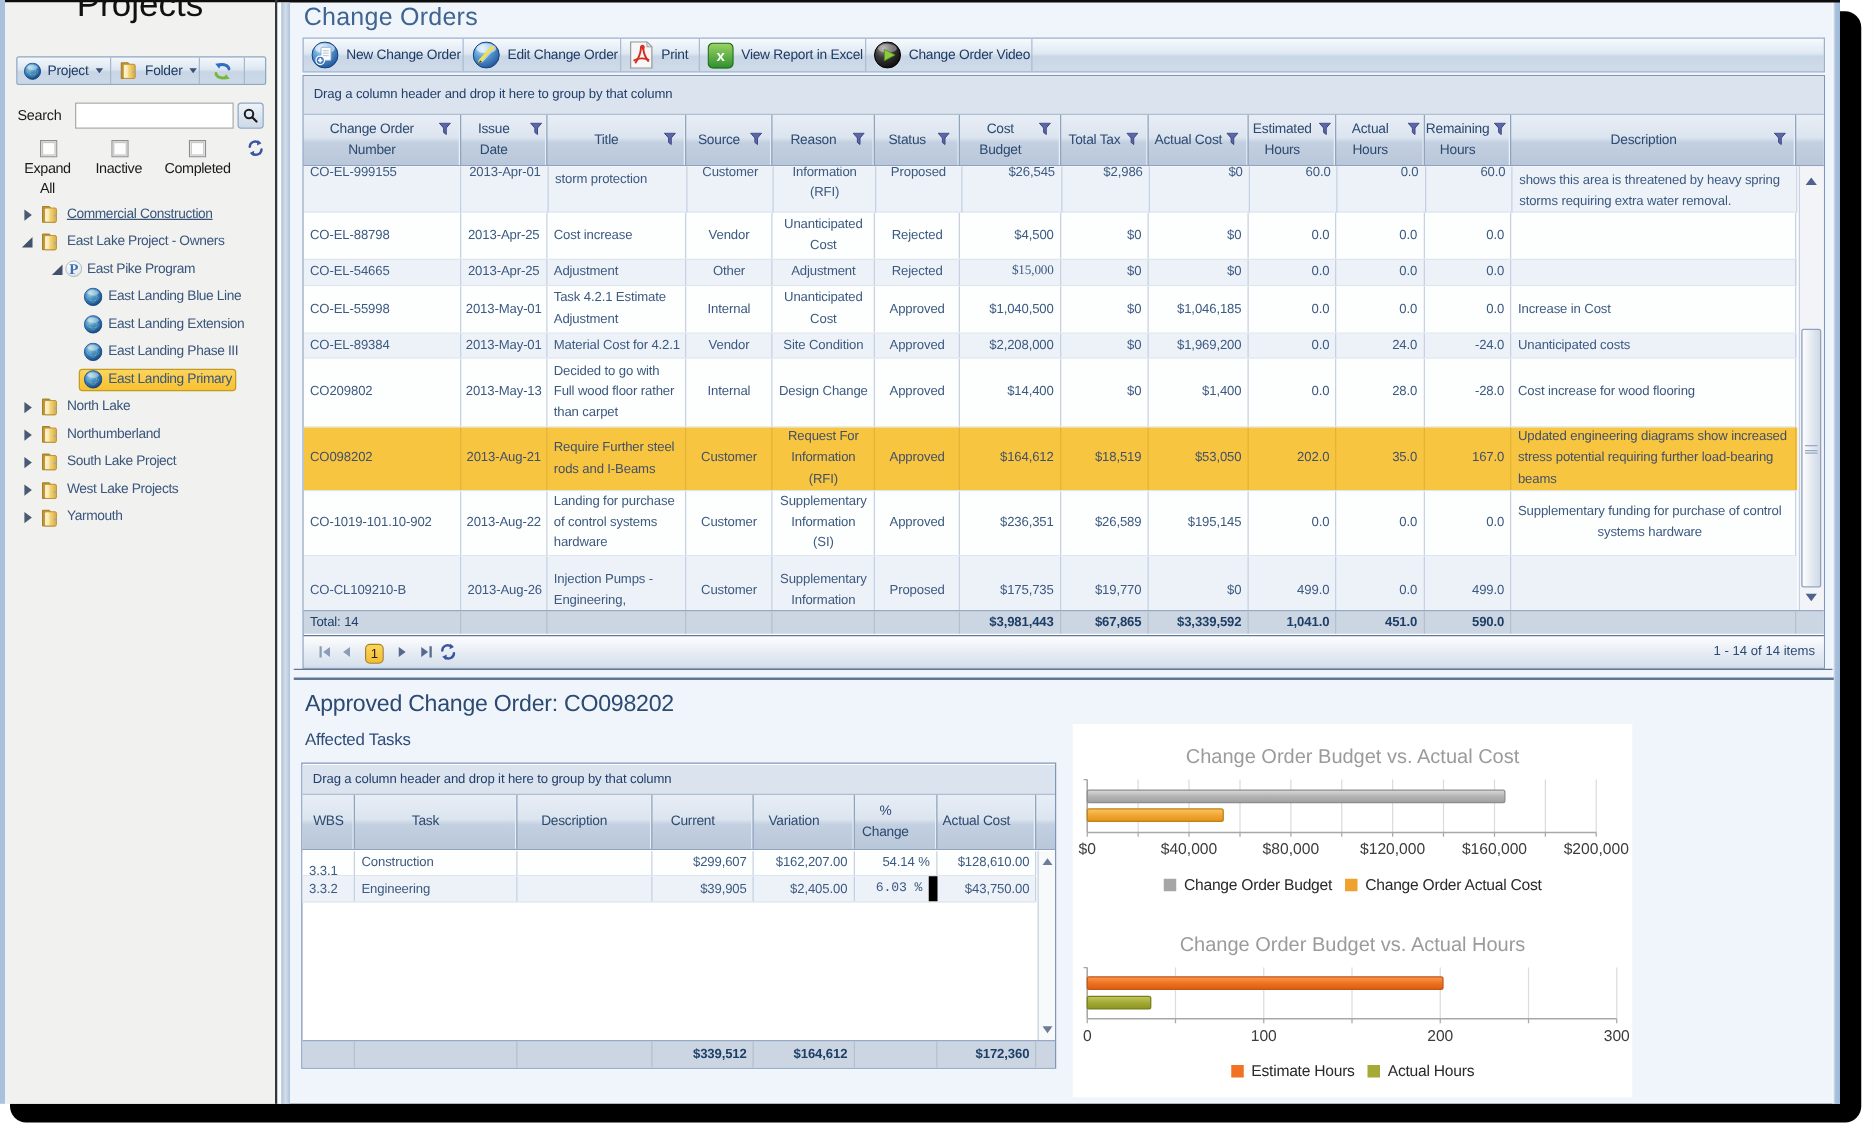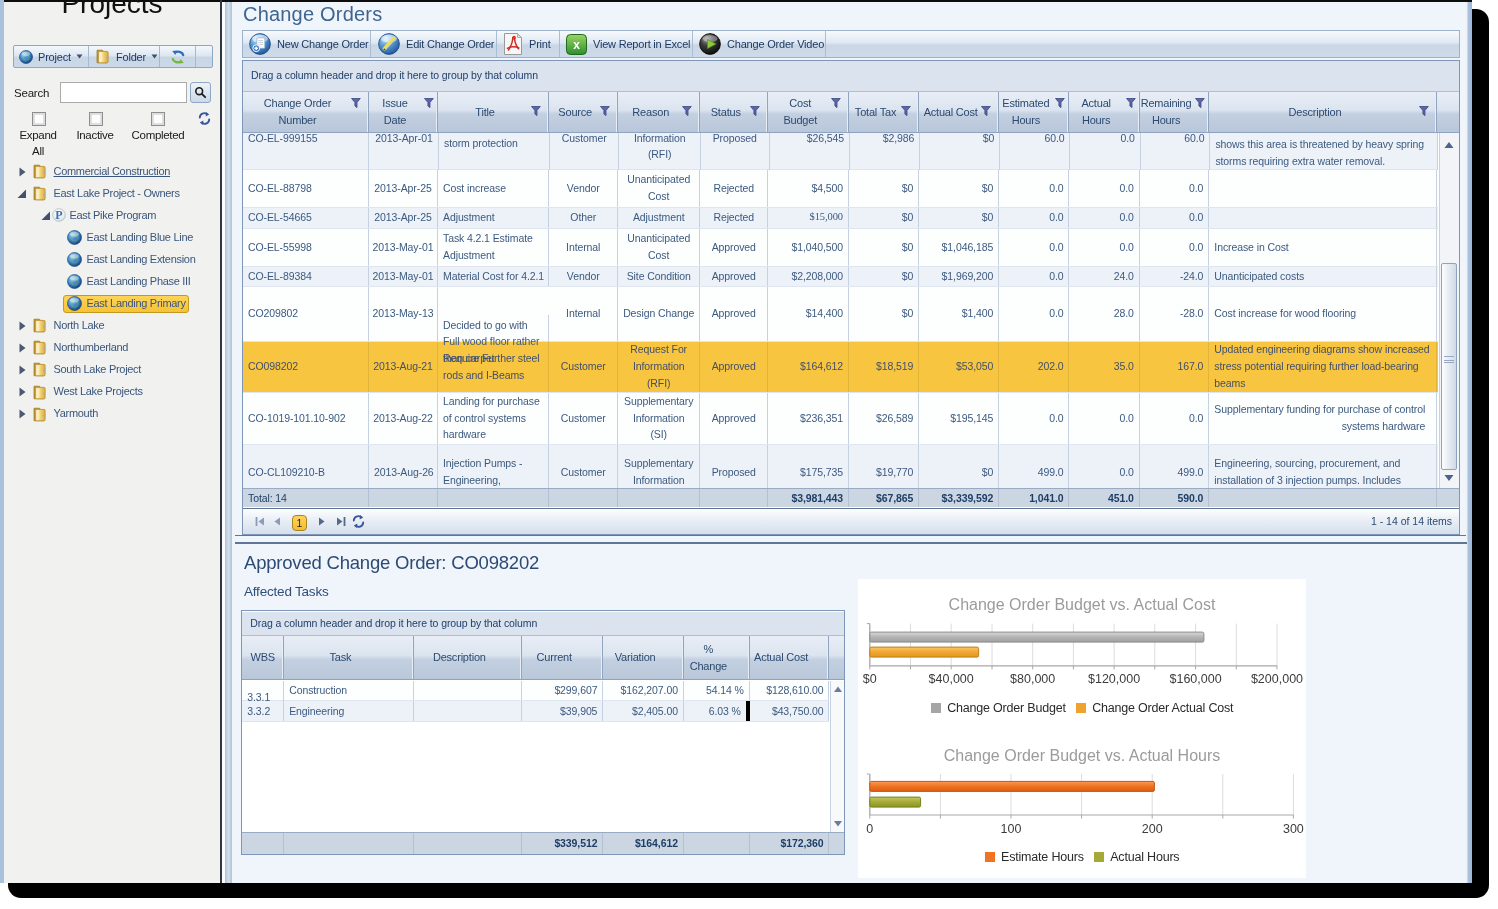--- a/index.html
+++ b/index.html
@@ -858,21 +858,21 @@
         <div style="width:126px;height:100%;border-right:1px solid #c6d2e1;display:flex;align-items:center;justify-content:flex-start;padding:0 5px;line-height:16.8px;overflow:hidden;">
           <div style="text-align:left;white-space:nowrap;">
             <div>CO209802</div>
           </div>
         </div>
         <div style="width:69px;height:100%;border-right:1px solid #c6d2e1;display:flex;align-items:center;justify-content:center;padding:0 5px;line-height:16.8px;overflow:hidden;">
           <div style="text-align:center;white-space:nowrap;">
             <div>2013-May-13</div>
           </div>
         </div>
-        <div style="width:111px;height:100%;border-right:1px solid #c6d2e1;display:flex;align-items:center;justify-content:flex-start;padding:0 5px;line-height:16.8px;overflow:hidden;margin-top:28px;">
+        <div style="width:111px;height:100%;border-right:1px solid #c6d2e1;display:flex;align-items:center;justify-content:flex-start;padding:0 5px;line-height:16.8px;overflow:hidden;">
           <div style="text-align:left;white-space:nowrap;">
             <div>Decided to go with</div>
             <div>Full wood floor rather</div>
             <div>than carpet</div>
           </div>
         </div>
         <div style="width:69.39999999999998px;height:100%;border-right:1px solid #c6d2e1;display:flex;align-items:center;justify-content:center;padding:0 5px;line-height:16.8px;overflow:hidden;">
           <div style="text-align:center;white-space:nowrap;">
             <div>Internal</div>
           </div>
@@ -1054,21 +1054,21 @@
           <div style="text-align:right;white-space:nowrap;">
             <div>0.0</div>
           </div>
         </div>
         <div style="width:69.60000000000014px;height:100%;border-right:1px solid #c6d2e1;display:flex;align-items:center;justify-content:flex-end;padding:0 5px;line-height:16.8px;overflow:hidden;">
           <div style="text-align:right;white-space:nowrap;">
             <div>0.0</div>
           </div>
         </div>
         <div style="width:228.0999999999999px;height:100%;border-right:1px solid #c6d2e1;display:flex;align-items:center;justify-content:flex-start;padding:0 5px;line-height:16.8px;overflow:hidden;">
-          <div style="text-align:right;white-space:nowrap;">
+          <div style="text-align:center;white-space:nowrap;">
             <div>Supplementary funding for purchase of control</div>
             <div>systems hardware</div>
           </div>
         </div>
       </div>
 <div style="width:100%;height:56.0px;background:#edf1f8;border-bottom:1px solid #dfe5ee;display:flex;font-size:10.5px;letter-spacing:-0.1px;color:#3c5a80;">
         <div style="width:126px;height:100%;border-right:1px solid #c6d2e1;display:flex;align-items:center;justify-content:flex-start;padding:0 5px;line-height:16.8px;overflow:hidden;">
           <div style="text-align:left;white-space:nowrap;">
             <div>CO-CL109210-B</div>
           </div>
@@ -1121,26 +1121,20 @@
           </div>
         </div>
         <div style="width:70.29999999999995px;height:100%;border-right:1px solid #c6d2e1;display:flex;align-items:center;justify-content:flex-end;padding:0 5px;line-height:16.8px;overflow:hidden;">
           <div style="text-align:right;white-space:nowrap;">
             <div>0.0</div>
           </div>
         </div>
         <div style="width:69.60000000000014px;height:100%;border-right:1px solid #c6d2e1;display:flex;align-items:center;justify-content:flex-end;padding:0 5px;line-height:16.8px;overflow:hidden;">
           <div style="text-align:right;white-space:nowrap;">
             <div>499.0</div>
-          </div>
-        </div>
-        <div style="width:228.0999999999999px;height:100%;border-right:1px solid #c6d2e1;display:flex;align-items:center;justify-content:flex-start;padding:0 5px;line-height:16.8px;overflow:hidden;">
-          <div style="text-align:left;white-space:nowrap;">
-            <div>Engineering, sourcing, procurement, and</div>
-            <div>installation of 3 injection pumps. Includes</div>
           </div>
         </div>
       </div>
 </div>
 <div style="position:absolute;left:1438.5px;top:133px;width:20.5px;height:354.7px;background:#f2f4f7;border-left:1px solid #c6d2e1;"></div>
 <div style="position:absolute;left:1442.5px;top:140px;width:12px;height:10px;">
       <svg width="12" height="10" viewBox="0 0 12 10" style="display:block;" xmlns="http://www.w3.org/2000/svg">
         <path d="M6 2 L10.5 8 L1.5 8 Z" fill="#4e628c"></path>
       </svg>
     </div>
@@ -1243,21 +1237,21 @@
       <div style="width:80.5px;height:100%;border-right:1px solid #c6d2e1;display:flex;align-items:center;justify-content:flex-end;padding:0 5px;white-space:nowrap;">$162,207.00</div>
       <div style="width:65.89999999999998px;height:100%;border-right:1px solid #c6d2e1;display:flex;align-items:center;justify-content:flex-end;padding:0 5px;white-space:nowrap;">54.14 %</div>
       <div style="width:79.70000000000005px;height:100%;border-right:1px solid #c6d2e1;display:flex;align-items:center;justify-content:flex-end;padding:0 5px;white-space:nowrap;">$128,610.00</div>
     </div>
 <div style="position:absolute;left:242.3px;top:701.4px;width:587.2px;height:21.0px;background:#edf1f8;border-bottom:1px solid #dfe5ee;display:flex;font-size:10.5px;letter-spacing:-0.1px;color:#3c5a80;">
       <div style="width:41.89999999999998px;height:100%;border-right:1px solid #c6d2e1;display:flex;align-items:center;justify-content:flex-start;padding:0 5px;white-space:nowrap;">3.3.2</div>
       <div style="width:129.40000000000003px;height:100%;border-right:1px solid #c6d2e1;display:flex;align-items:center;justify-content:flex-start;padding:0 5px;white-space:nowrap;">Engineering</div>
       <div style="width:108.5px;height:100%;border-right:1px solid #c6d2e1;display:flex;align-items:center;justify-content:flex-start;padding:0 5px;white-space:nowrap;"></div>
       <div style="width:81.29999999999995px;height:100%;border-right:1px solid #c6d2e1;display:flex;align-items:center;justify-content:flex-end;padding:0 5px;white-space:nowrap;">$39,905</div>
       <div style="width:80.5px;height:100%;border-right:1px solid #c6d2e1;display:flex;align-items:center;justify-content:flex-end;padding:0 5px;white-space:nowrap;">$2,405.00</div>
-      <div style="width:65.89999999999998px;height:100%;border-right:4px solid #000000;display:flex;align-items:center;justify-content:flex-end;padding:0 5px;white-space:nowrap;">6.03 %</div>
+      <div style="width:65.89999999999998px;height:100%;border-right:7px solid #000000;display:flex;align-items:center;justify-content:flex-end;padding:0 5px;white-space:nowrap;font-family:Liberation Mono, monospace;">6.03 %</div>
       <div style="width:79.70000000000005px;height:100%;border-right:1px solid #c6d2e1;display:flex;align-items:center;justify-content:flex-end;padding:0 5px;white-space:nowrap;">$43,750.00</div>
     </div>
 <div style="position:absolute;left:829.5px;top:680.5px;width:14.5px;height:151.70000000000005px;background:#f7f9fb;border-left:1px solid #c6d2e1;"></div>
 <div style="position:absolute;left:832.5px;top:685px;width:10px;height:9px;">
       <svg width="10" height="9" viewBox="0 0 10 9" style="display:block;" xmlns="http://www.w3.org/2000/svg">
         <path d="M5 1.5 L9 7 L1 7 Z" fill="#6b7c99"></path>
       </svg>
     </div>
 <div style="position:absolute;left:832.5px;top:819px;width:10px;height:9px;">
       <svg width="10" height="9" viewBox="0 0 10 9" style="display:block;" xmlns="http://www.w3.org/2000/svg">

